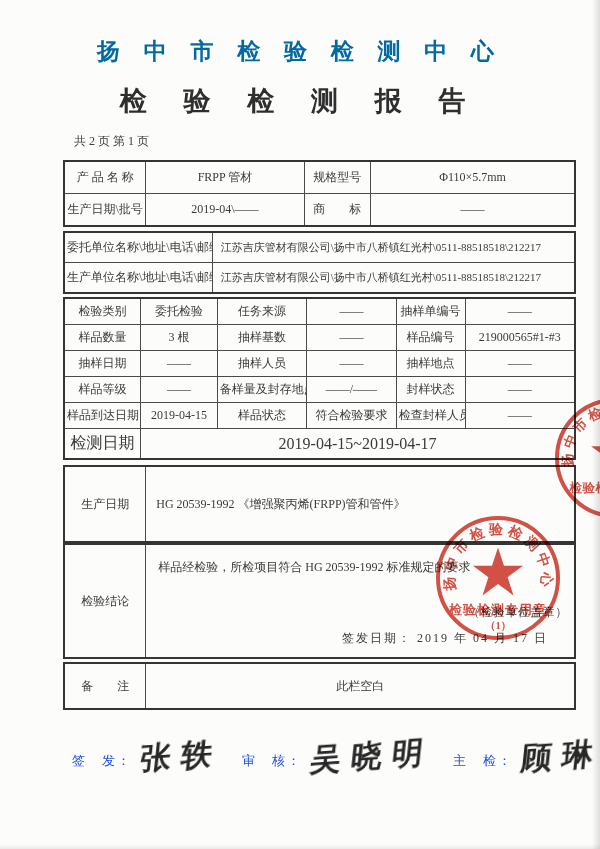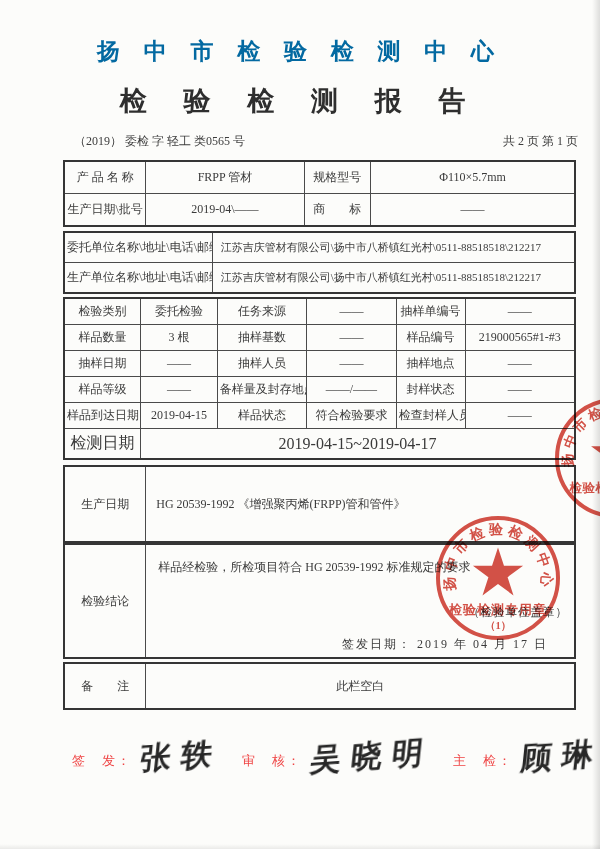--- a/index.html
+++ b/index.html
@@ -50,27 +50,27 @@
   .tbl-c { margin-top:3px; }
   .tbl-c td { height:25px; font-size:11.5px; }
   .tbl-c td.daterow { height:29px; font-size:16px; }
   .tbl-d { margin-top:5px; }
   .tbl-d td { height:74px; }
   .tbl-d td.val { text-align:left; padding-left:10px; white-space:normal; }
   .tbl-e td { height:112px; }
   .concl-cell { position:relative; white-space:normal; }
   .concl-text { position:absolute; top:14px; left:12px; right:10px; text-align:left; font-size:12px; }
   .seal-note { position:absolute; right:6px; top:60px; font-size:11.5px; letter-spacing:1px; }
-  .issue-date { position:absolute; right:26px; bottom:4px; font-size:12px; letter-spacing:2px; }
+  .issue-date { position:absolute; right:26px; bottom:10px; font-size:12px; letter-spacing:2px; }
   .tbl-f { margin-top:3px; }
   .tbl-f td { height:44px; }
   .sig-row {
     display:flex; align-items:center; margin:20px 0 0 72px; height:62px;
   }
-  .sig-label { font-size:13px; color:#ef4444; letter-spacing:2px; white-space:nowrap; }
+  .sig-label { font-size:13px; color:#1d4ed8; letter-spacing:2px; white-space:nowrap; }
   .sig-name {
     display:inline-block; font-size:31px; font-weight:700; color:#272727;
     letter-spacing:10px; margin:0 20px 8px 8px; white-space:nowrap;
     transform:rotate(-4deg) skewX(-10deg); filter:blur(0.25px);
   }
   
   .stamp { position:absolute; mix-blend-mode:multiply; opacity:0.88; z-index:5; pointer-events:none; }
   .stamp-main { left:428px; top:508px; }
   .stamp-edge { left:545px; top:388px; }
   .stamp-ring { fill:none; stroke:#cf3a2e; stroke-width:4; }
@@ -79,21 +79,20 @@
 </style>
 </head>
 <body>
 
 <div class="page">
 
   <div class="org-name">扬 中 市 检 验 检 测 中 心</div>
   <div class="doc-title">检 验 检 测 报 告</div>
 
   <div class="subheader">
-    <span>（2019）  委检 字 轻工 类0565 号</span>
     <span>共 2 页 第 1 页</span>
   </div>
 
   <div class="tables">
 
     <table class="tbl tbl-a">
       <colgroup>
           <col style="width:16%">
           <col style="width:31%">
           <col style="width:13%">

